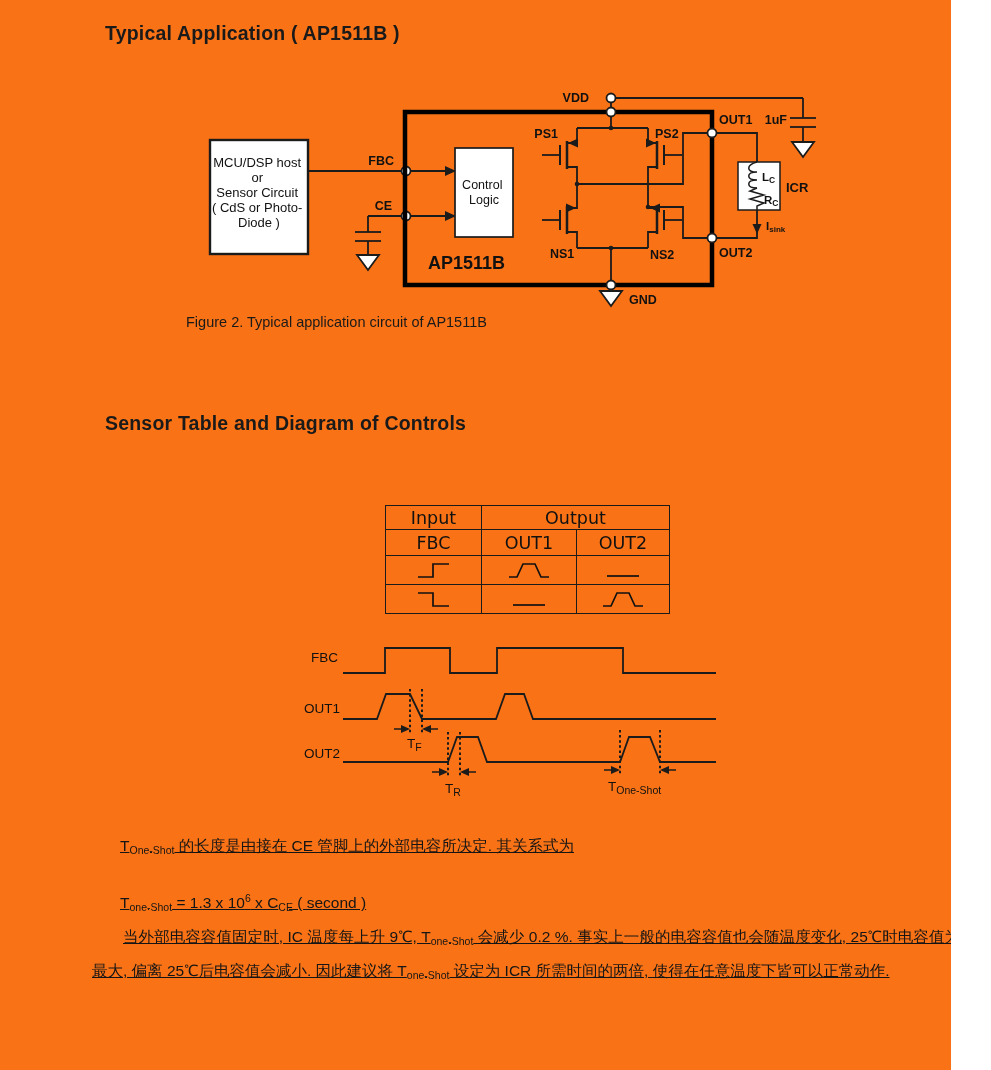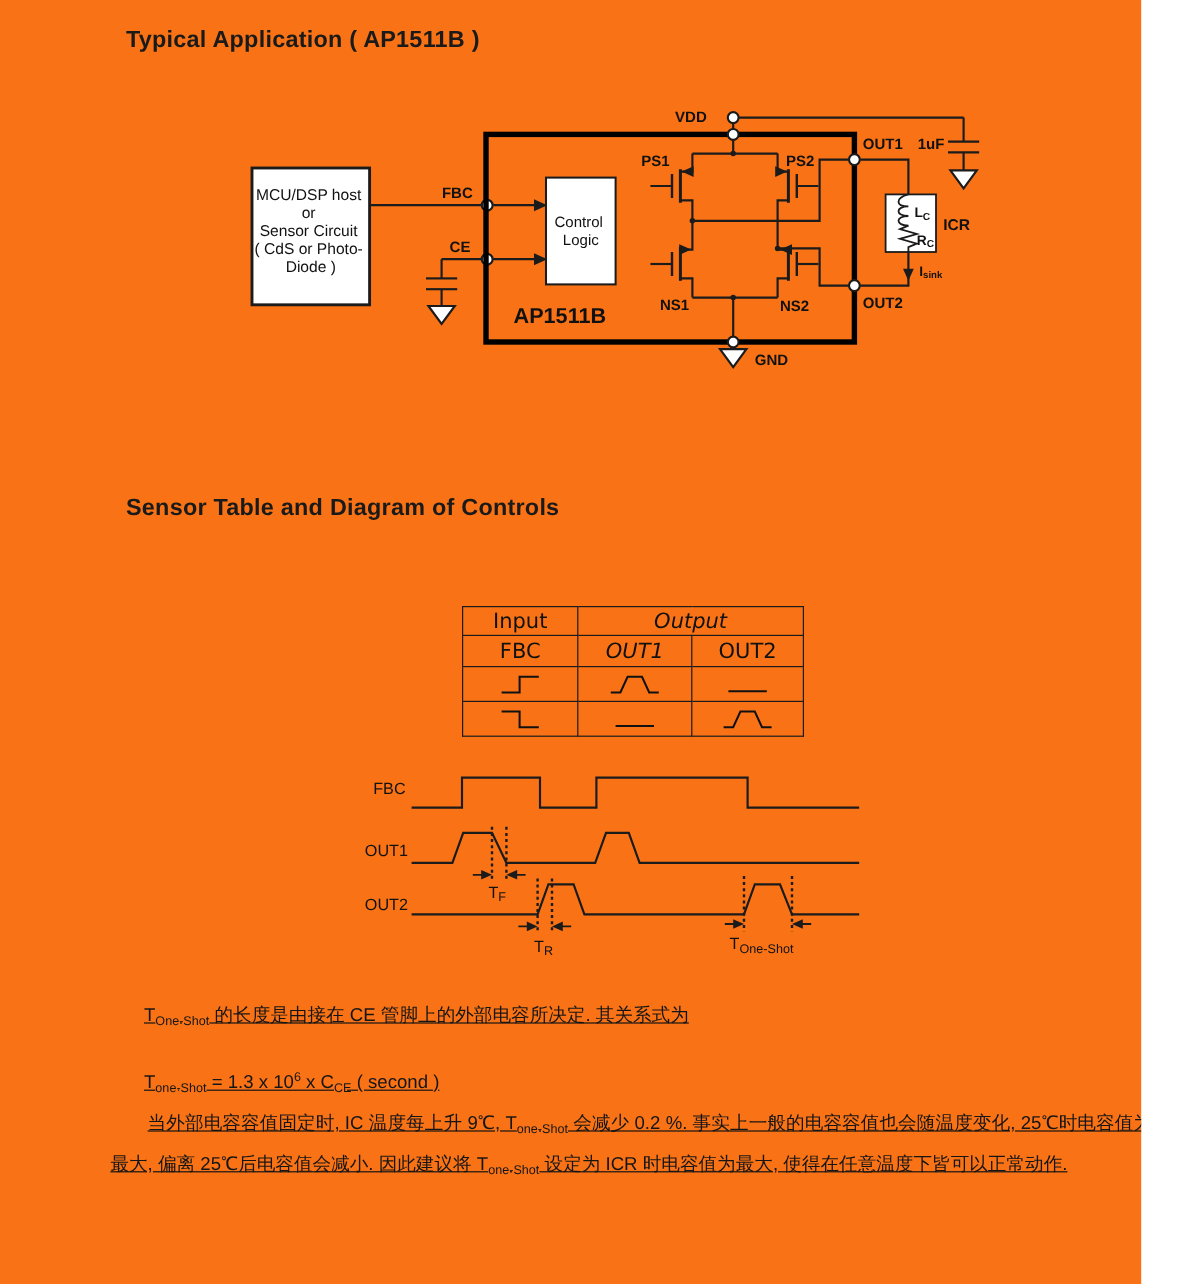--- a/index.html
+++ b/index.html
@@ -8,21 +8,21 @@
     font-family:"Liberation Sans",sans-serif;color:#1a1a1a;overflow:hidden;
   }
   .abs{position:absolute;}
   .h1{font-size:19.5px;font-weight:bold;letter-spacing:0.2px;}
   .caption{font-size:14.5px;}
   
   table.truth{border-collapse:collapse;table-layout:fixed;
     font-family:"DejaVu Sans",sans-serif;padding-left:46px;}
   table.truth td{border:1.6px solid #1b1b1b;text-align:center;vertical-align:middle;
     padding:0;font-size:17.5px;color:#111;}
-  table.truth .c1{width:95px;} table.truth .c2{width:94px;font-style:italic;} table.truth .c3{width:92px;}
+  table.truth .c1{width:95px;} table.truth .c2{width:94px;} table.truth .c3{width:92px;}
   table.truth .hrow td{height:23px;}
   table.truth .hrow2 td{height:25px;}
   table.truth .wrow td{height:28px;}
   .wavesym{display:inline-block;vertical-align:middle;}
   
   .bodytxt{font-size:15.5px;color:#151515;text-decoration:underline;}
   .sub{font-size:10.5px;vertical-align:-3px;}
   .sup{font-size:10.5px;vertical-align:6px;}
   .para{width:868px;line-height:30px;text-align:justify;text-indent:31px;}
   svg text{fill:#111;}
@@ -150,20 +150,21 @@
     <text x="764" y="204" font-size="11.5" font-weight="bold" font-family="Liberation Sans, sans-serif"><tspan>R</tspan><tspan dy="2" font-size="8.5">C</tspan></text>
     <text x="786" y="192" font-size="13" font-weight="bold" font-family="Liberation Sans, sans-serif">ICR</text>
 
     <path d="M757,210 L757,238 L717,238" class="wire"></path>
     <polygon points="757,234 752.5,224 761.5,224" class="head"></polygon>
     <text x="766" y="230" font-size="11.5" font-weight="bold" font-family="Liberation Sans, sans-serif"><tspan>I</tspan><tspan dy="2" font-size="8">sink</tspan></text>
     <circle cx="712" cy="238" r="4.5" class="pin"></circle>
     <text x="719" y="257" class="lbl">OUT2</text>
   </svg>
 
+  <div class="abs caption" style="left:186px;top:314px;">Figure 2. Typical application circuit of AP1511B</div>
 
   <div class="abs h1" style="left:105px;top:412px;">Sensor Table and Diagram of Controls</div>
 
   <table class="truth abs" style="left:385px;top:505px;">
     <tbody>
         <tr class="hrow">
       <td class="c1">Input</td>
       <td class="c2" colspan="2">Output</td>
     </tr>
     <tr class="hrow2">
@@ -247,16 +248,16 @@
 
   <div class="abs bodytxt" style="left:120px;top:836px;">
     <span>T</span><span class="sub">One-Shot</span><span> 的长度是由接在 CE 管脚上的外部电容所决定. 其关系式为</span>
   </div>
 
   <div class="abs bodytxt" style="left:120px;top:881px;margin-top:11px;">
     <span>T</span><span class="sub">one-Shot</span><span> = 1.3 x 10</span><span class="sup">6</span><span> x C</span><span class="sub">CE</span><span> ( second )</span>
   </div>
 
   <div class="abs bodytxt para" style="left:92px;top:922px;">
-    <span>当外部电容容值固定时, IC 温度每上升 9℃, T</span><span class="sub">one-Shot</span><span> 会减少 0.2 %. 事实上一般的电容容值也会随温度变化, 25℃时电容值为最大, 偏离 25℃后电容值会减小. 因此建议将 T</span><span class="sub">one-Shot</span><span> 设定为 ICR 时电容值为最大, 使得在任意温度下皆可以正常动作.</span>
+    <span>当外部电容容值固定时, IC 温度每上升 9℃, T</span><span class="sub">one-Shot</span><span> 会减少 0.2 %. 事实上一般的电容容值也会随温度变化, 25℃时电容值为最大, 偏离 25℃后电容值会减小. 因此建议将 T</span><span class="sub">one-Shot</span><span> 设定为 ICR 所需时间的两倍, 使得在任意温度下皆可以正常动作.</span>
   </div>
 
 </div>
 
 </body></html>

